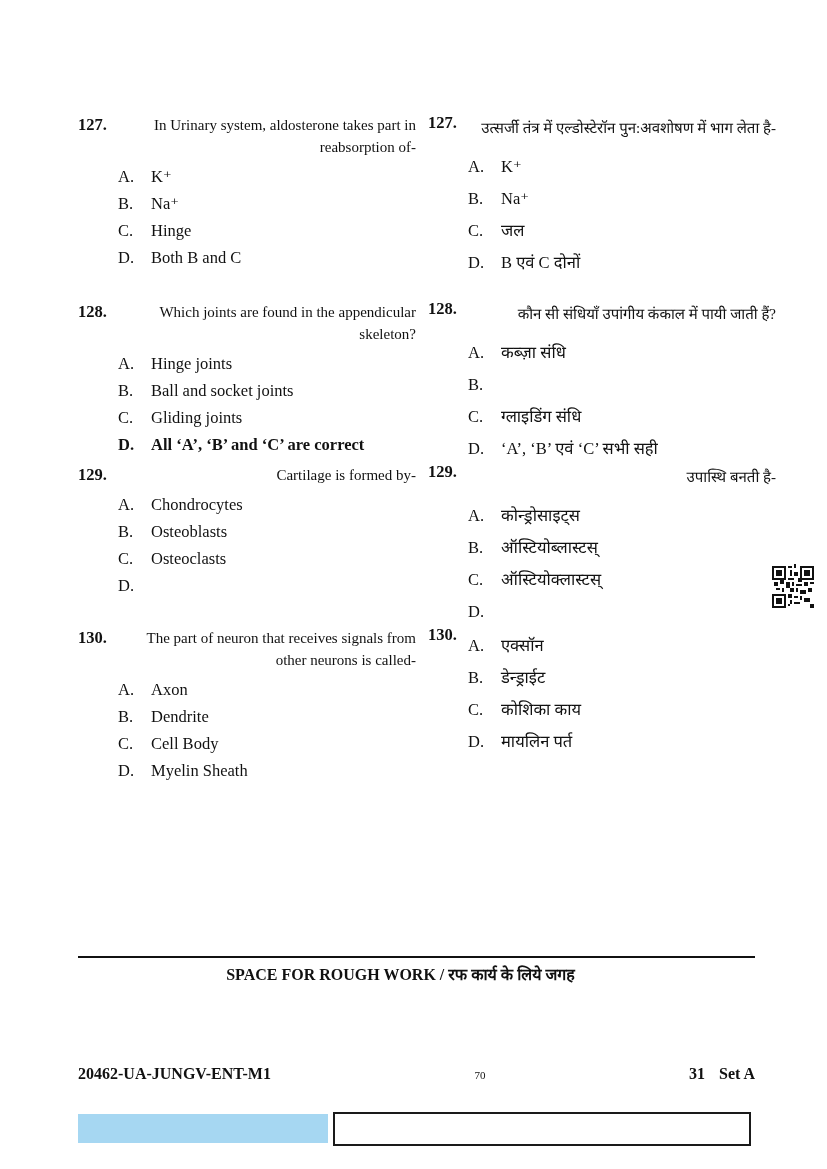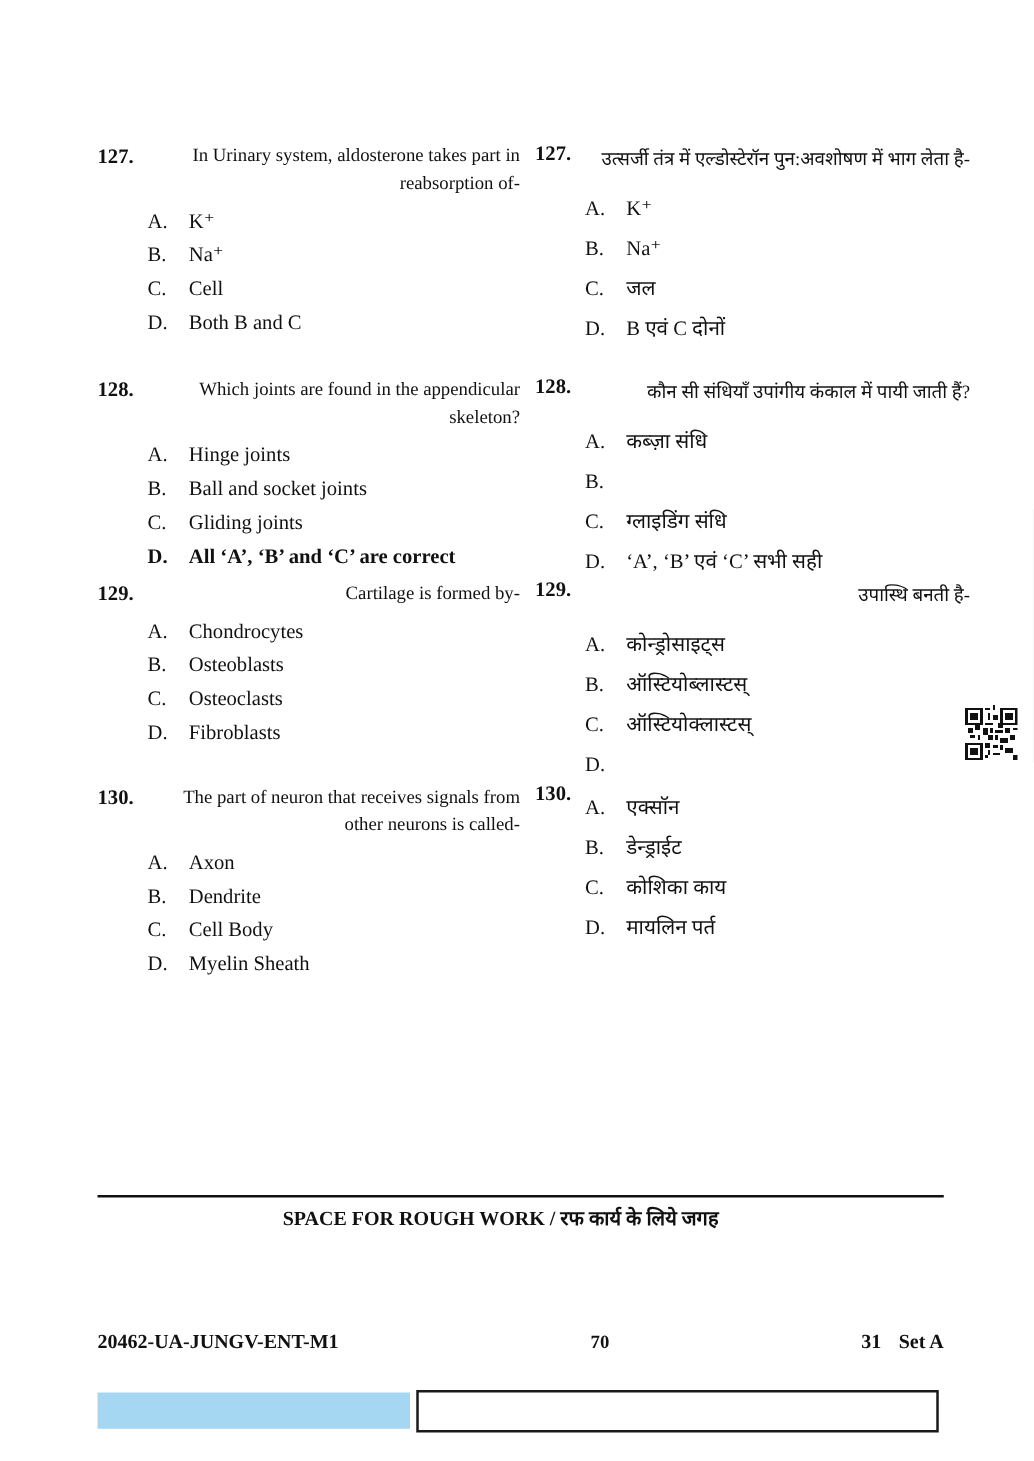--- a/index.html
+++ b/index.html
@@ -54,21 +54,21 @@
     font-size:16px;
   }
   .footer-row{
     position:absolute;
     left:78px;top:1065px;width:677px;
     display:flex;align-items:baseline;
     font-size:16px;
     justify-content:space-between;
   }
   .footer-code{font-weight:bold;flex:0 0 auto;}
-  .footer-page{flex:1;text-align:center;font-size:15px;font-weight:bold;}
+  .footer-page{flex:1;text-align:center;font-size:11px;}
   .footer-right{flex:0 0 auto;font-weight:bold;}
   .footer-right .sheet-no{margin-right:14px;}
   .blue-bar{
     position:absolute;
     left:78px;top:1114px;width:250px;height:29px;
   }
   .white-box{
     position:absolute;
     left:333px;top:1112px;width:414px;height:30px;
     background:#fff;
@@ -94,21 +94,21 @@
             <div class="opt-row">
               <span class="opt-label">A.</span>
               <span class="opt-text">K⁺</span>
             </div>
             <div class="opt-row">
               <span class="opt-label">B.</span>
               <span class="opt-text">Na⁺</span>
             </div>
             <div class="opt-row">
               <span class="opt-label">C.</span>
-              <span class="opt-text">Cell</span>
+              <span class="opt-text">Hinge</span>
             </div>
             <div class="opt-row">
               <span class="opt-label">D.</span>
               <span class="opt-text">Both B and C</span>
             </div>
           </div>
     </div>
   </div>
       <div class="question lang-en" style="left: 78px; top: 301px; width: 338px;">
     <div class="q-num">128.</div>
@@ -146,21 +146,20 @@
             <div class="opt-row">
               <span class="opt-label">B.</span>
               <span class="opt-text">Osteoblasts</span>
             </div>
             <div class="opt-row">
               <span class="opt-label">C.</span>
               <span class="opt-text">Osteoclasts</span>
             </div>
             <div class="opt-row">
               <span class="opt-label">D.</span>
-              <span class="opt-text">Fibroblasts</span>
             </div>
           </div>
     </div>
   </div>
       <div class="question lang-en" style="left: 78px; top: 627px; width: 338px;">
     <div class="q-num">130.</div>
     <div class="q-body">
       <div class="q-text">The part of neuron that receives signals from other neurons is called-</div>
       <div class="q-options">
             <div class="opt-row">

